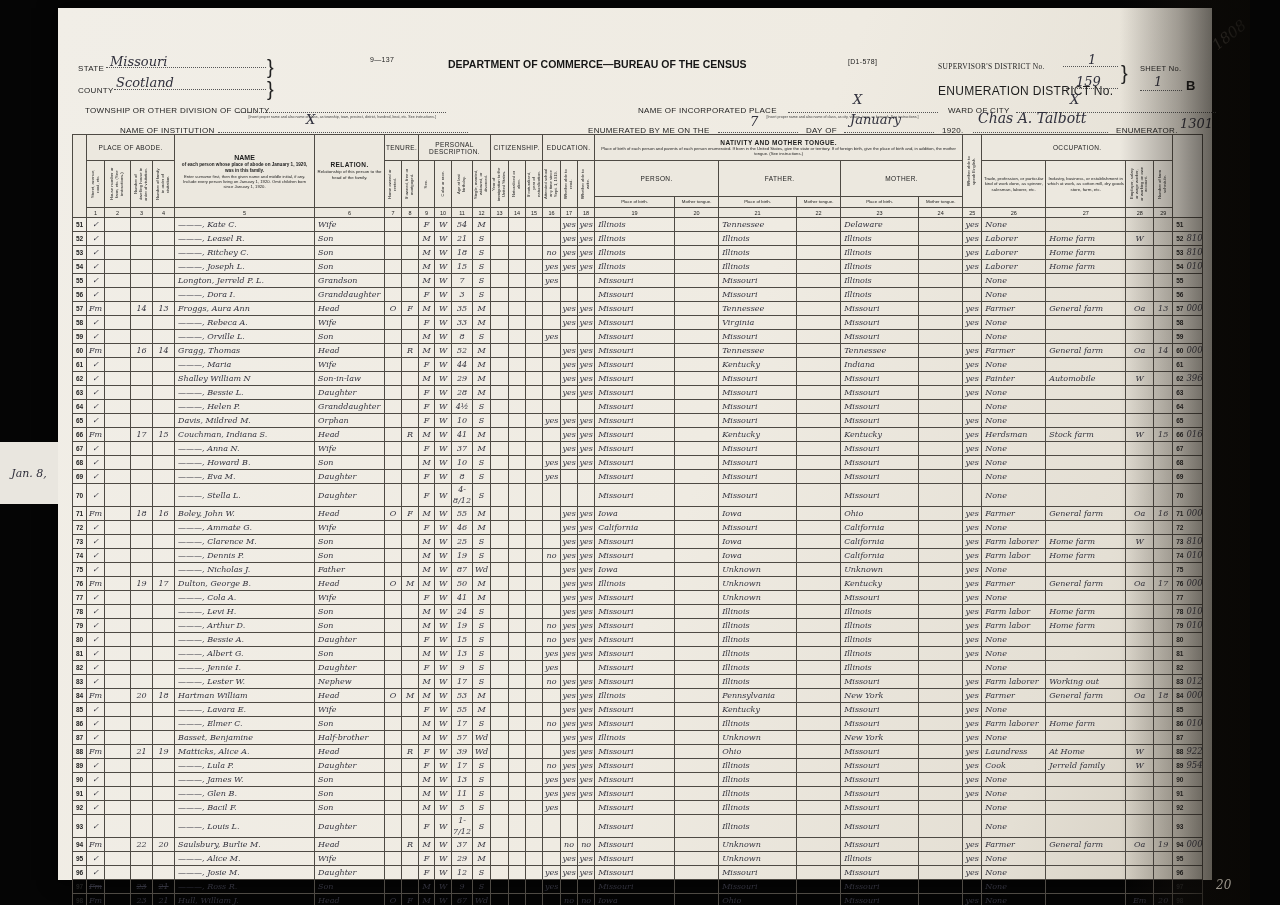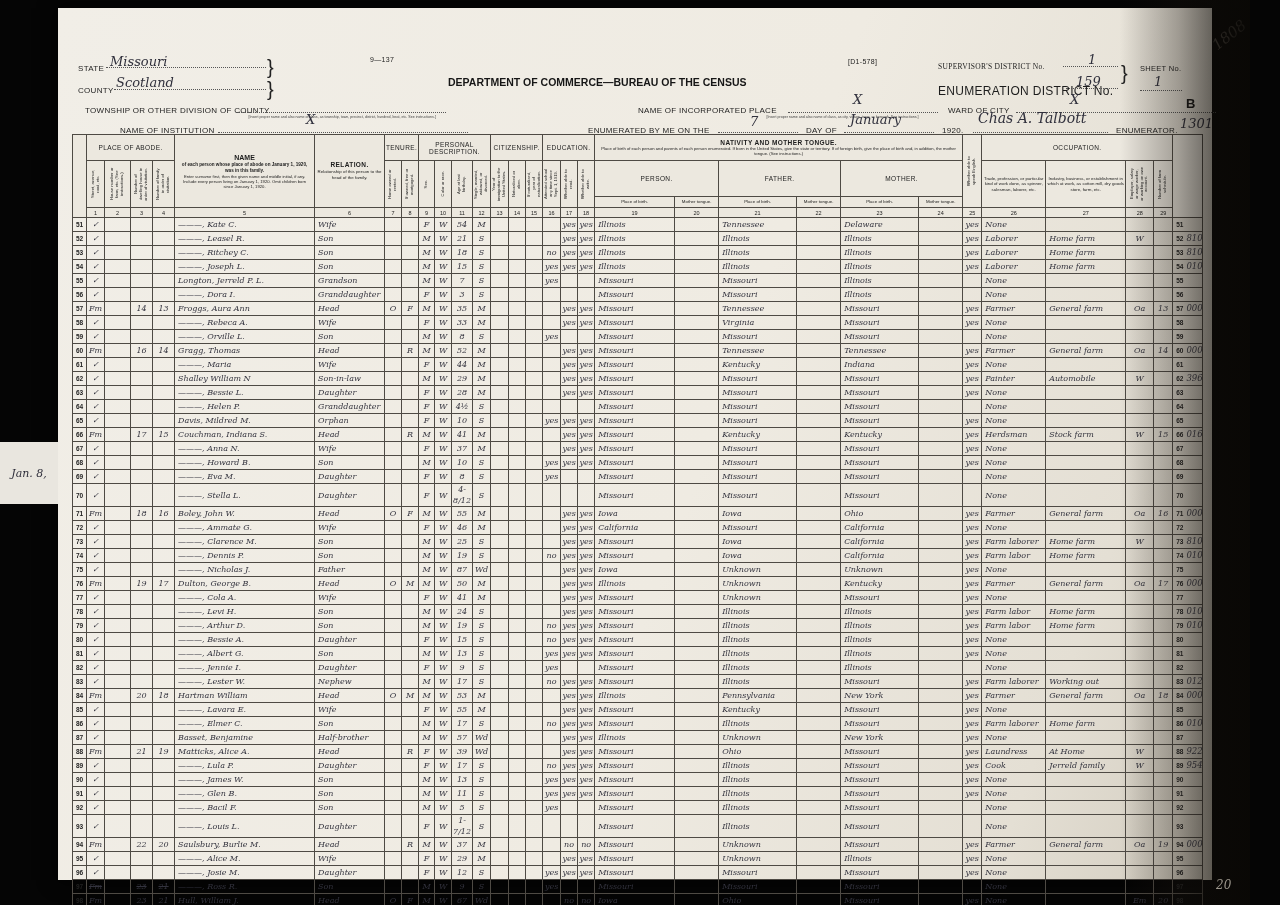--- a/index.html
+++ b/index.html
@@ -11,21 +11,21 @@
   #shade{position:absolute;left:1120px;top:0;width:130px;height:905px;pointer-events:none;
          background:linear-gradient(to right,rgba(10,8,6,0) 0%,rgba(25,20,15,.35) 45%,rgba(10,8,5,.88) 100%);}
   .lbl{color:#1d1d1d;font-size:8px;letter-spacing:.3px;position:absolute;white-space:nowrap;}
   .lbl.sm{font-size:7px;}
   .fine{position:absolute;font-size:4px;color:#444;white-space:nowrap;transform:scale(.9);}
   .hw{font-family:"DejaVu Serif",serif;font-style:italic;color:#30303c;}
   .hwv{position:absolute;font-family:"DejaVu Serif",serif;font-style:italic;color:#30303c;
        font-size:13px;white-space:nowrap;}
   .dots{position:absolute;border-bottom:1px dotted #555;height:12px;}
   .brace{position:absolute;font-size:20px;color:#222;font-weight:normal;}
-  .big{position:absolute;font-weight:bold;color:#161616;white-space:nowrap;margin-top:18px;}
+  .big{position:absolute;font-weight:bold;color:#161616;white-space:nowrap;}
   
   #census{position:absolute;left:14px;top:126px;border-collapse:collapse;table-layout:fixed;
           width:1130px;}
   #census th,#census td{border:1px solid #4e4a44;padding:0;overflow:hidden;font-weight:normal;}
   #census thead th{background:#ece8df;color:#1c1c1c;}
   .gl{font-size:6.5px;font-weight:bold;letter-spacing:.4px;text-align:center;vertical-align:middle;}
   .vth{vertical-align:middle;text-align:center;}
   .vth div{writing-mode:vertical-rl;transform:rotate(180deg);font-size:4.2px;line-height:1.15;
            margin:0 auto;max-height:34px;white-space:normal;letter-spacing:0;}
   .sth{font-size:4.4px;line-height:1.2;text-align:center;vertical-align:middle;padding:1px;white-space:normal;}

